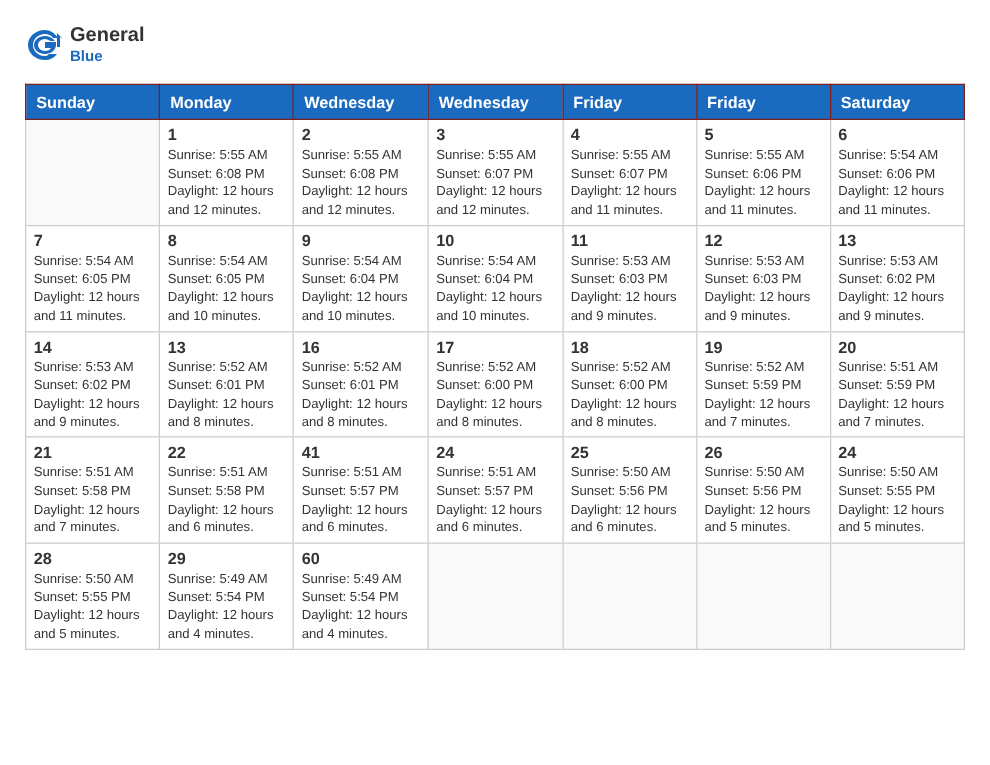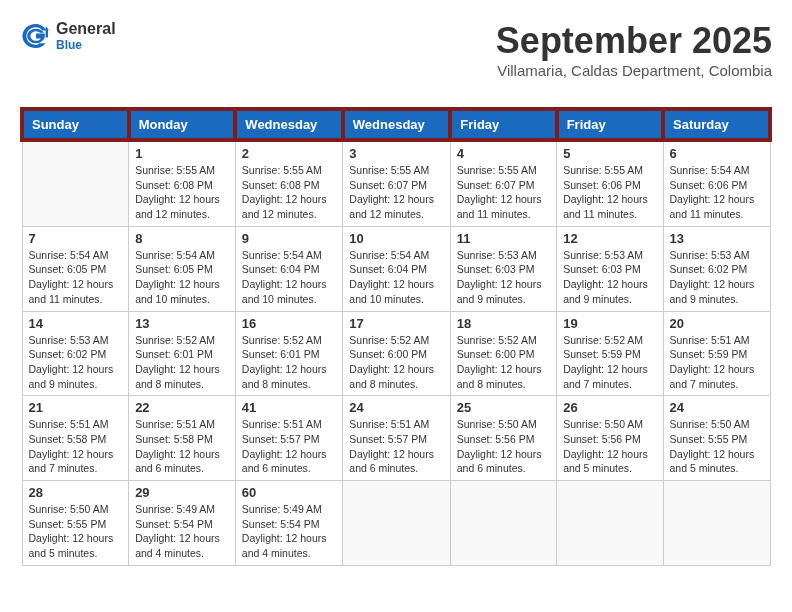--- a/index.html
+++ b/index.html
@@ -6,22 +6,22 @@
     body {
       font-family: Arial, sans-serif;
       background: #fff;
       width: 792px;
       min-height: 612px;
       padding: 20px;
     }
     .header {
       display: flex;
       justify-content: space-between;
-      align-items: flex-start;
-      margin-bottom: 28px;
+      align-items: center;
+      margin-bottom: 15px;
       gap: 32px;
     }
     .logo {
       display: flex;
       align-items: center;
       gap: 4px;
     }
     .logo-icon {
       width: 32px;
       height: 32px;
@@ -43,21 +43,21 @@
       border-collapse: collapse;
       font-size: 11px;
     }
     thead tr th {
       background: #1a6bbf;
       color: #fff;
       padding: 6px 8px;
       font-size: 13px;
       font-weight: bold;
       text-align: left;
-      border: 4px solid #7f1d1d;
+      border: 1px solid #7f1d1d;
     }
     tbody tr td {
       border: 1px solid #ccc;
       vertical-align: top;
       padding: 4px 6px;
       width: 108px;
       min-height: 80px;
     }
     .day-num {
       font-weight: bold;
@@ -86,24 +86,20 @@
     <svg class="logo-icon" viewBox="0 0 40 40">
       <path d="M20 5 C10 5 3 12 3 20 C3 28 10 35 20 35 C25 35 29 33 32 29 L24 29 C22 31 21 31 20 31 C13 31 8 26 8 20 C8 14 13 9 20 9 C23 9 26 10 28 13 L33 13 C30 8 25 5 20 5 Z" fill="#1a6bbf"></path>
       <path d="M28 17 L20 17 L20 23 L26 23 C25 25 23 26 20 26 C16 26 13 23 13 20 C13 17 16 14 20 14 C22 14 24 15 25 16 L30 16 C28 13 24 11 20 11 C14 11 9 15 9 20 C9 25 14 29 20 29 C26 29 31 25 31 20 L31 17 Z" fill="#1a6bbf"></path>
       <path d="M32 8 L38 14 L35 12 L35 22 L32 22 Z" fill="#1a6bbf"></path>
     </svg>
     <div>
       <div style="font-size:16px; font-weight:bold; color:#333;">General</div>
       <div style="font-size:12px; font-weight:bold; color:#1a6bbf;">Blue</div>
     </div>
   </div>
-  <div class="title-block">
-    <div class="month-year">September 2025</div>
-    <div class="location">Villamaria, Caldas Department, Colombia</div>
-  </div>
 </div>
 
 <table>
   <thead>
     <tr>
     <th>Sunday</th>
         <th>Monday</th>
         <th>Wednesday</th>
         <th>Wednesday</th>
         <th>Friday</th>

